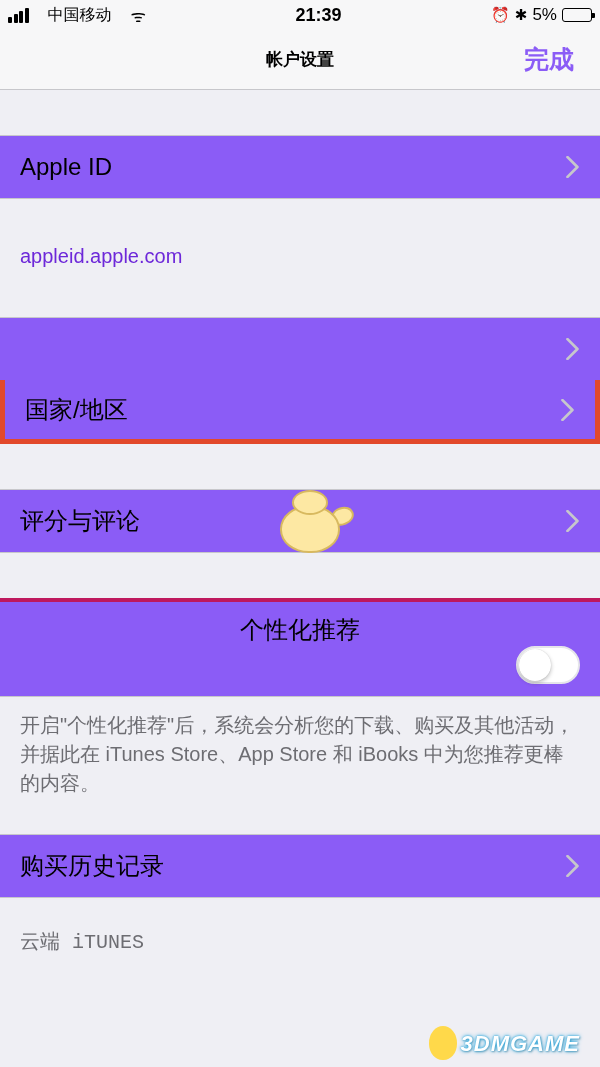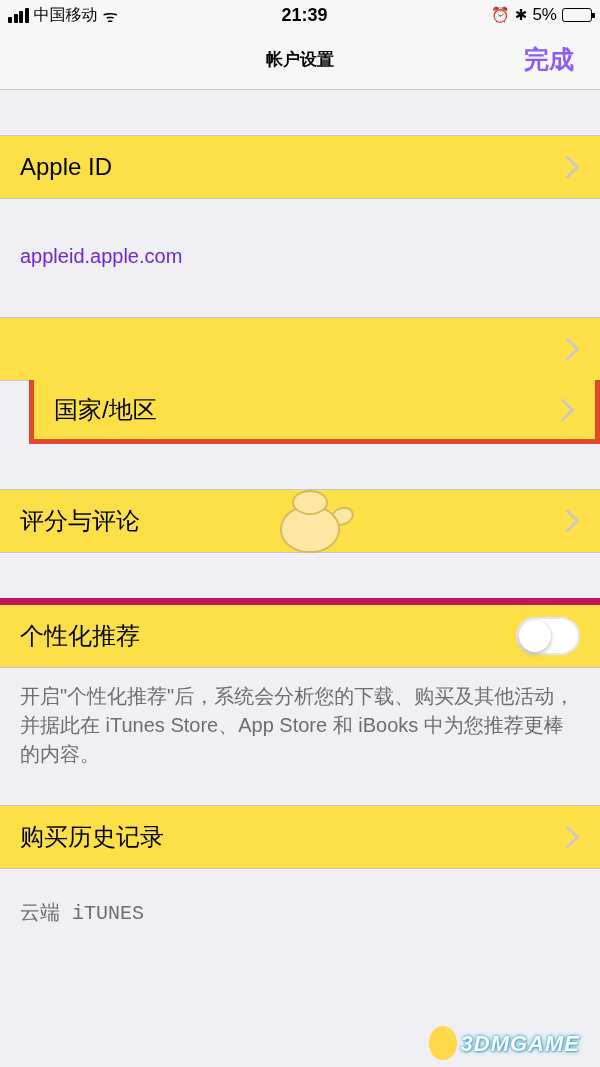--- a/index.html
+++ b/index.html
@@ -15,21 +15,21 @@
     .status-bar {
       height: 30px;
       background: #f7f7f8;
       display: flex;
       align-items: center;
       justify-content: space-between;
       padding: 0 8px;
       font-size: 17px;
       color: #000;
     }
-    .status-left { display: flex; align-items: center; gap: 5px; }
+    .status-left { display: flex; align-items: center; gap: 19px; }
     .status-right { display: flex; align-items: center; gap: 5px; }
     .signal-bars { display: flex; align-items: flex-end; gap: 1.5px; }
     .signal-bars span { width: 4px; background: #000; border-radius: 1px; }
     .signal-bars span:nth-child(1){height:6px;}
     .signal-bars span:nth-child(2){height:9px;}
     .signal-bars span:nth-child(3){height:12px;}
     .signal-bars span:nth-child(4){height:15px;}
     .carrier { font-size: 16px; }
     .wifi { font-size: 17px; }
     .time { font-weight: 600; font-size: 18px; }
@@ -54,45 +54,44 @@
       position: relative;
     }
     .nav-title { font-size: 17px; font-weight: 600; color:#000; }
     .nav-done {
       position:absolute; right:26px; font-size:25px; font-weight:600; color:#8b5cf6;
     }
     
     .group-gap { height: 45px; }
     .group-gap.small { height: 38px; }
     .cell {
-      background:#fde047; min-height:64px; display:flex; align-items:center;
+      background:#8b5cf6; min-height:64px; display:flex; align-items:center;
       padding: 12px 20px; border-top:1px solid #c7c7cb; border-bottom:1px solid #c7c7cb;
       font-size: 24px; color:#000; position:relative;
     }
     .cell + .cell { border-top:none; }
-    .cell.toggle-cell { border-top:7px solid #be185d; }
+    .cell.toggle-cell { border-top:4px solid #be185d;flex-direction:column; }
     .chevron {
       margin-left:auto; color:#c7c7cc;
     }
     .chevron svg { width:14px; height:22px; display:block; }
     .footer-text {
       padding: 14px 20px 8px 20px;
       font-size: 20px;
       color:#6d6d72;
       line-height: 1.45;
     }
     .footer-link { color:#6d28d9; }
     .section-header {
       padding: 30px 20px 10px 20px;
       font-size: 20px; color:#6d6d72;font-family:Liberation Mono, monospace;
     }
     .highlight-box {
       border: 5px solid #e2492b;
       margin-top:-1px;
-      margin-left:29px;
     }
     
     .toggle {
       margin-left:auto;
       width:64px; height:38px; background:#fff; border:2px solid #e5e5ea;
       border-radius:19px; position:relative;
     }
     .toggle .knob {
       position:absolute; left:1px; top:1px;
       width:32px; height:32px; background:#fff; border-radius:50%;

